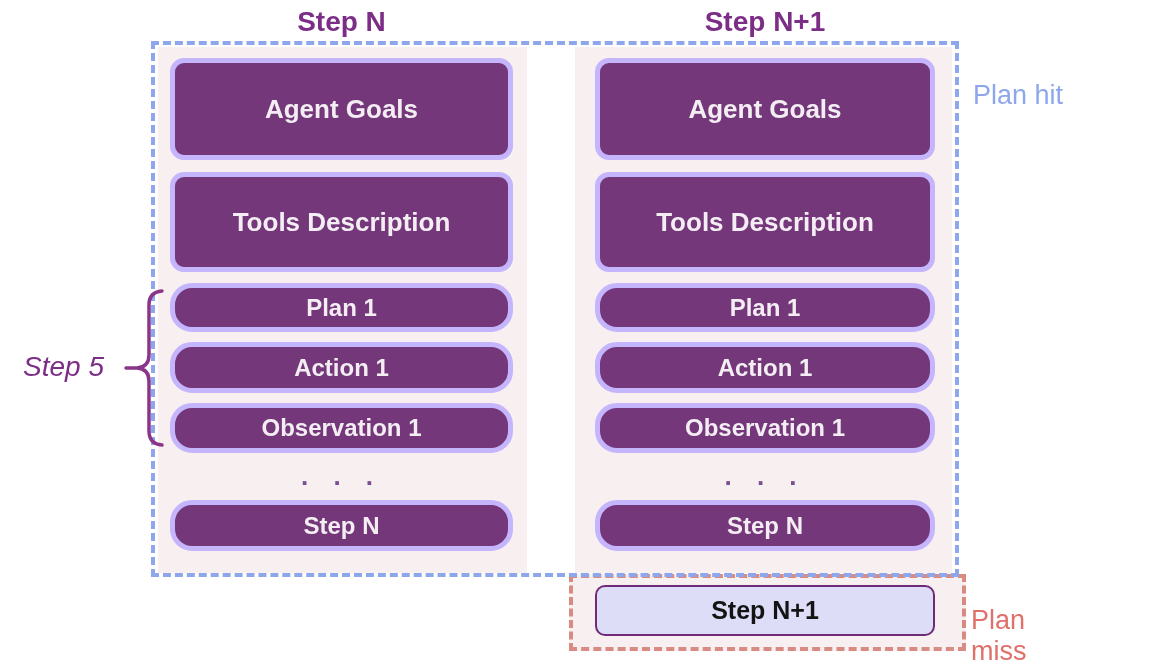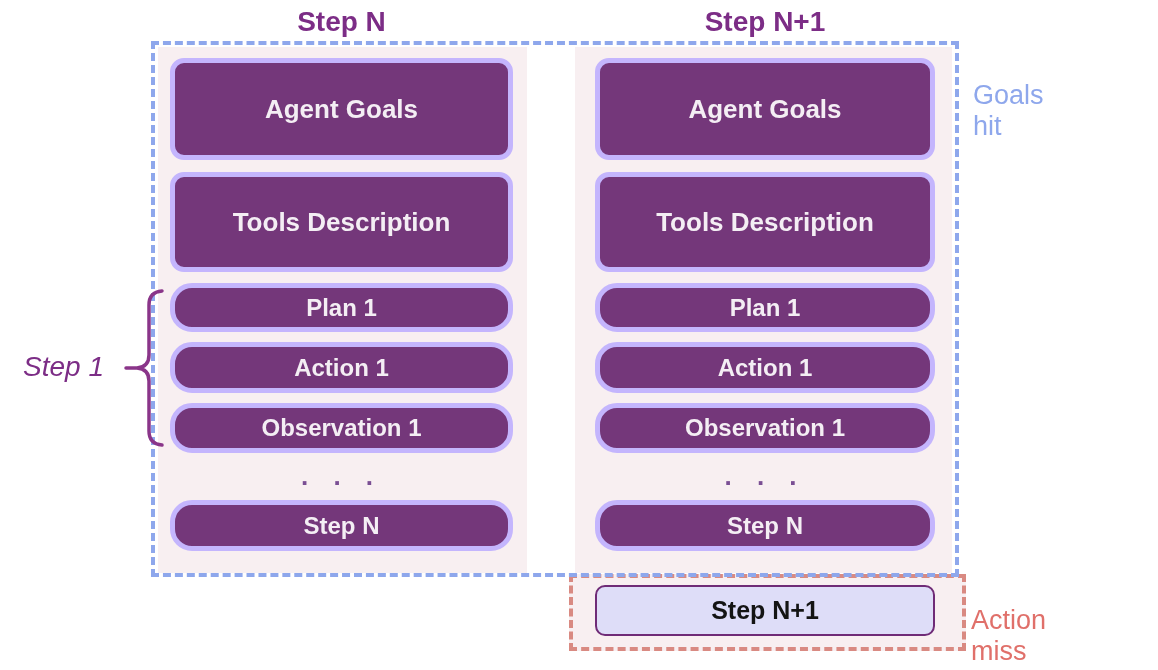--- a/index.html
+++ b/index.html
@@ -99,22 +99,22 @@
   <div class="abs box big colR" style="top:58px;height:102px;">Agent Goals</div>
   <div class="abs box big colR" style="top:172px;height:100px;">Tools Description</div>
   <div class="abs box small colR" style="top:283px;height:49px;">Plan 1</div>
   <div class="abs box small colR" style="top:342px;height:51px;">Action 1</div>
   <div class="abs box small colR" style="top:403px;height:50px;">Observation 1</div>
   <div class="abs ellipsis colR" style="top:463px;height:26px;">. . .</div>
   <div class="abs box small colR" style="top:500px;height:51px;">Step N</div>
 
   <div class="abs miss-box" style="left:595px;top:585px;width:340px;height:51px;">Step N+1</div>
 
-  <div class="abs side-label hit-label" style="left:973px;top:80px;">Goals hit</div>
-  <div class="abs side-label miss-label" style="left:971px;top:605px;">Action miss</div>
+  <div class="abs side-label hit-label" style="left:973px;top:80px;">Plan hit</div>
+  <div class="abs side-label miss-label" style="left:971px;top:605px;">Plan miss</div>
 
-  <div class="abs step1-label" style="left:23px;top:351px;">Step 1</div>
+  <div class="abs step1-label" style="left:23px;top:351px;">Step 5</div>
   <svg class="abs" style="left:118px;top:283px;" width="52" height="170" viewBox="0 0 52 170">
     <path d="M 44 8 Q 31 9 31 22 L 31 72 Q 31 84 19 85 L 8 85
              M 8 85 L 19 85 Q 31 86 31 98 L 31 148 Q 31 161 44 162" fill="none" stroke="#8A3589" stroke-width="3.5" stroke-linecap="round" stroke-linejoin="round"></path>
   </svg>
 
 </div>
 
 </body></html>

